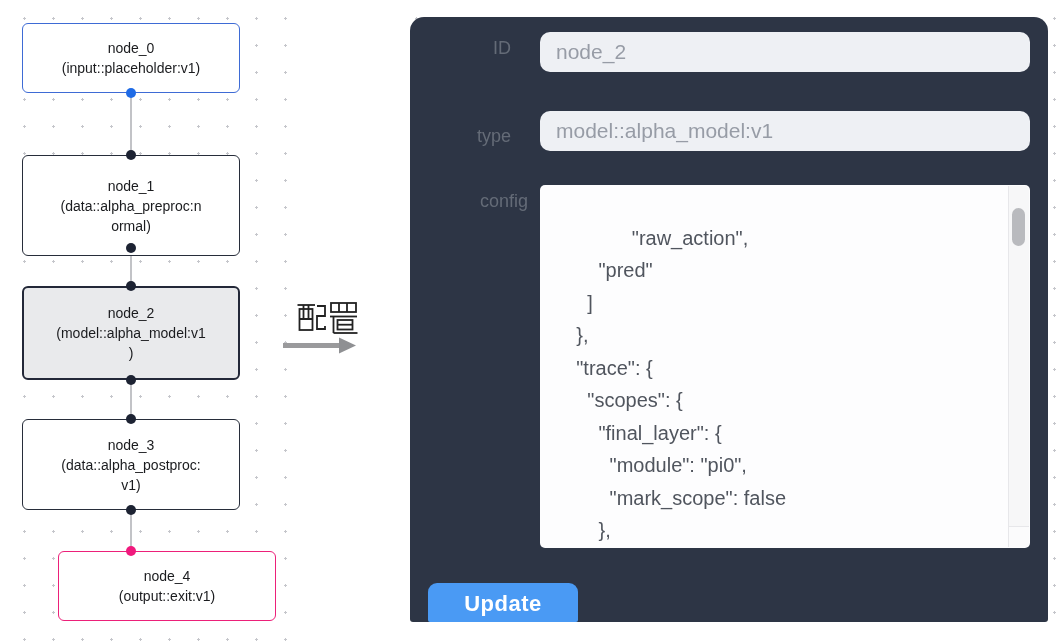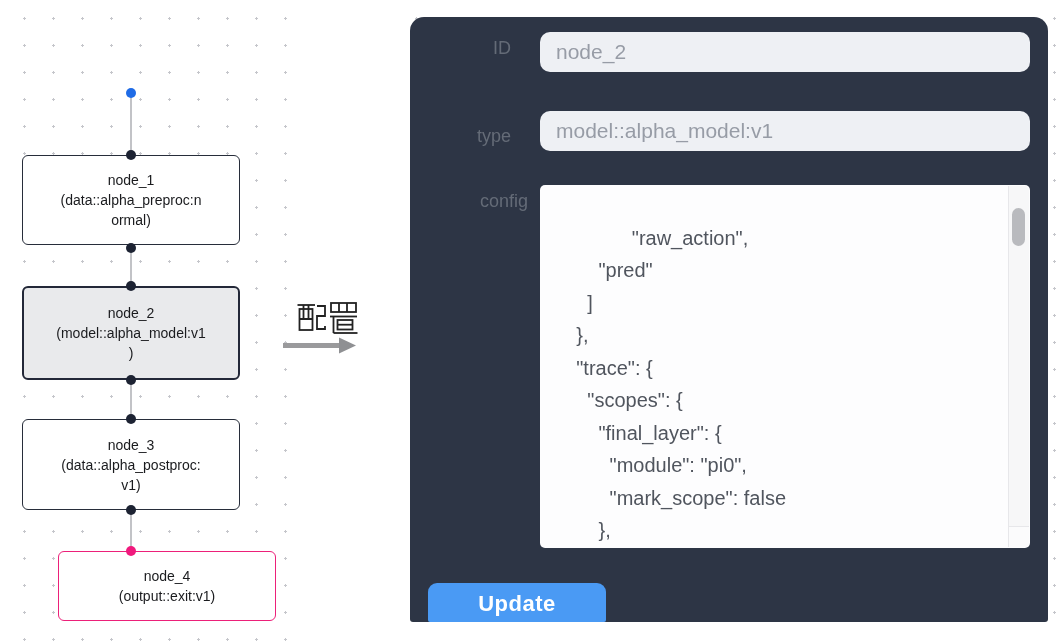--- a/index.html
+++ b/index.html
@@ -65,39 +65,43 @@
   }
   #ta-scroll-thumb{
     position:absolute;top:22px;left:3px;width:13px;height:38px;
     background:#b9babe;border-radius:7px;
   }
   #ta-resize-corner{
     position:absolute;right:1px;bottom:1px;width:20px;height:20px;
     background:#fbfbfc;border-top:1px solid #e7e7ea;border-radius:0 0 5px 0;
   }
   #update-button{
-    position:absolute;left:18px;top:566px;width:178px;height:39px;
+    position:absolute;left:18px;top:566px;width:150px;height:39px;
     background:#4a9af4;border:none;border-radius:9px 9px 2px 2px;
     color:#ffffff;font-size:22px;font-weight:600;letter-spacing:.5px;
     text-align:center;line-height:39px;cursor:pointer;
     font-family:"Liberation Sans","DejaVu Sans",sans-serif;
   }
 </style>
 </head>
 <body>
 
 <div id="flow-canvas" class="dots">
 
   <div class="edge" style="top:93px;height:62px;"></div>
   <div class="edge" style="top:248px;height:38px;"></div>
   <div class="edge" style="top:380px;height:40px;"></div>
   <div class="edge" style="top:510px;height:41px;"></div>
 
+  <div class="node input-node" style="top:23px;height:70px;">
+    <span class="title">node_0</span>
+    <span class="subtitle">(input::placeholder:v1)</span>
+  </div>
 
-  <div class="node" style="top:155px;height:90px;">
+  <div class="node" style="top:155px;height:101px;">
     <span class="title">node_1</span>
     <span class="subtitle">(data::alpha_preproc:n
 ormal)</span>
   </div>
 
   <div class="node selected" style="top:286px;height:94px;">
     <span class="title">node_2</span>
     <span class="subtitle">(model::alpha_model:v1
 )</span>
   </div>

